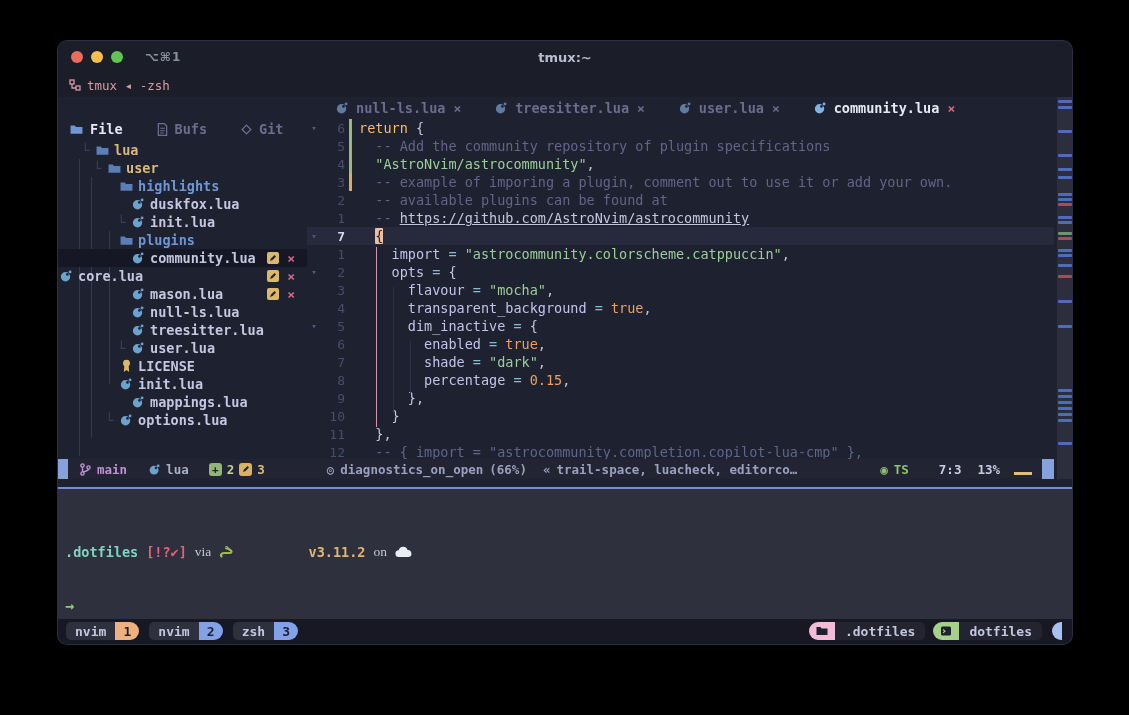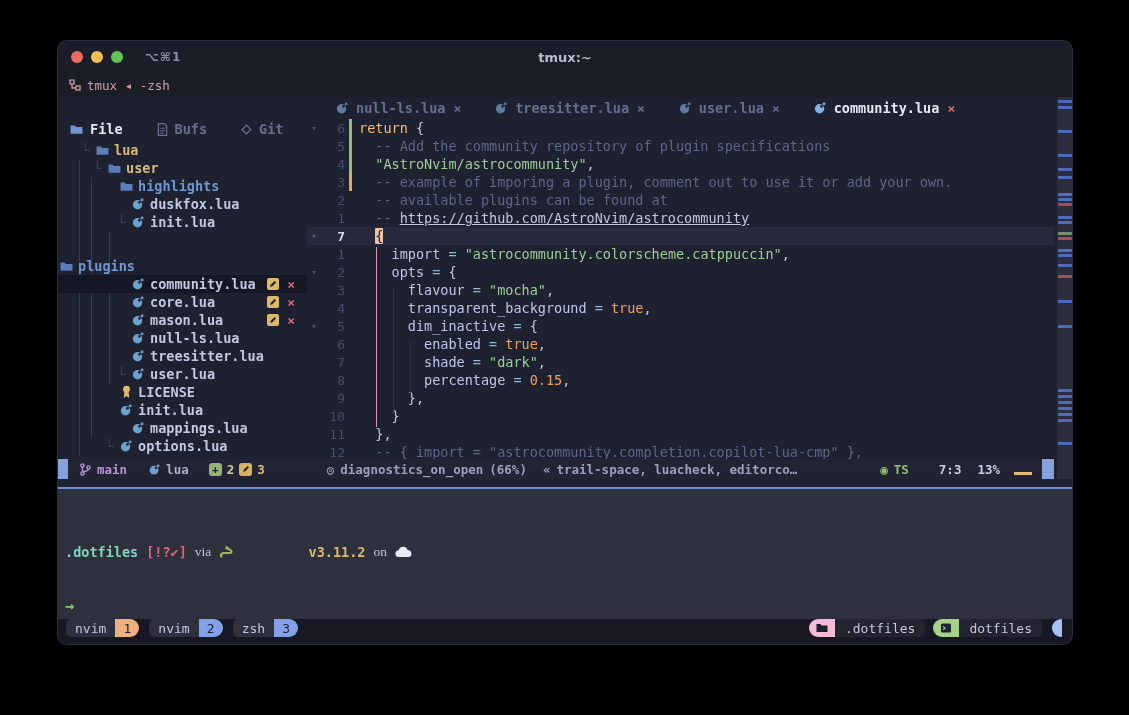--- a/index.html
+++ b/index.html
@@ -107,22 +107,22 @@
   .cmdline { height:8px; flex:none; background:#1e2130; }
   .pane-sep { height:2px; flex:none; background:#6e8fd0; }
   .shell { height:130px; flex:none; background:#2e303e; padding:24px 0 0 7px;
            font-size:13.5px; font-weight:bold; color:#c3c7d4; }
   .p-line { display:flex; align-items:center; gap:8px; white-space:pre; }
   .p-dir { color:#80d4c0; } .p-git { color:#e2647a; } .p-plain { font-weight:normal; color:#c3c7d4;font-family:Liberation Serif, serif; }
   .p-ver { color:#ddb96e; }
   .p-arrow { color:#88cf70; font-size:15px; margin-top:6px; }
 
   
-  .tmuxbar { height:27px; flex:none; background:#171824; display:flex; align-items:flex-start;
-             padding:0 10px 3px 8px; font-size:13px; font-weight:normal; }
+  .tmuxbar { height:27px; flex:none; background:#171824; display:flex; align-items:center;
+             padding:0 10px 3px 8px; font-size:13px; font-weight:bold; }
   .twin { display:flex; align-items:stretch; height:18px; margin-right:10px; border-radius:5px; overflow:hidden; }
   .twin .wname { background:#2e303e; color:#c3c7dd; display:flex; align-items:center; padding:0 9px; }
   .twin .widx { width:24px; display:flex; align-items:center; justify-content:center;
                 color:#1e2130; border-radius:0 9px 9px 0; }
   .widx.active { background:#eeb07e; } .widx.inactive { background:#82a1e8; }
   .tright { margin-left:auto; display:flex; align-items:center; gap:8px; }
   .rchip { display:flex; align-items:stretch; height:18px; border-radius:5px; overflow:hidden; }
   .rbadge { width:26px; display:flex; align-items:center; justify-content:center; border-radius:9px 0 0 9px; }
   .rbadge.pink { background:#f2bcd8; } .rbadge.green { background:#a6d189; }
   .rlabel { background:#23242f; color:#c3c7dd; display:flex; align-items:center; padding:0 10px; }
@@ -234,21 +234,21 @@
                   <span class="conn">└</span>
                   <span class="ticn">
                     <svg width="12" height="12" viewBox="0 0 10 10">
                       <circle cx="4.6" cy="5.6" r="3.9" fill="#6ba3cf"></circle>
                       <circle cx="8.4" cy="1.6" r="1.2" fill="#6ba3cf"></circle>
                       <circle cx="6.2" cy="3.7" r="1.1" fill="#1e2130"></circle>
                     </svg>
                   </span>
                   <span class="nm ">init.lua</span>
                 </div>
-                <div class="trow" style=" margin-top: 26px;">
+                <div class="trow" style="padding-left: 60px;">
                   <span class="ticn">
                     <svg width="13" height="11" viewBox="0 0 12 10">
                       <path d="M.5 1.2h4l1 1.5h6v6.3H.5z" fill="#5b7db8"></path>
                     </svg>
                   </span>
                   <span class="nm blue">plugins</span>
                 </div>
                 <div class="trow selected" style="padding-left: 72px;">
                   <span class="ticn">
                     <svg width="12" height="12" viewBox="0 0 10 10">
@@ -260,21 +260,21 @@
                   <span class="nm ">community.lua</span>
                   <span class="badges">
                     <span class="b-pencil">
                       <svg width="8" height="8" viewBox="0 0 8 8">
                         <path d="M1 7l1-2.6L5.6 1 7 2.4 3.6 6z" fill="#1e2130"></path>
                       </svg>
                     </span>
                     <span class="b-close">×</span>
                   </span>
                 </div>
-                <div class="trow" style="padding-left: 72px;">
+                <div class="trow" style="">
                   <span class="ticn">
                     <svg width="12" height="12" viewBox="0 0 10 10">
                       <circle cx="4.6" cy="5.6" r="3.9" fill="#6ba3cf"></circle>
                       <circle cx="8.4" cy="1.6" r="1.2" fill="#6ba3cf"></circle>
                       <circle cx="6.2" cy="3.7" r="1.1" fill="#1e2130"></circle>
                     </svg>
                   </span>
                   <span class="nm ">core.lua</span>
                   <span class="badges">
                     <span class="b-pencil">

